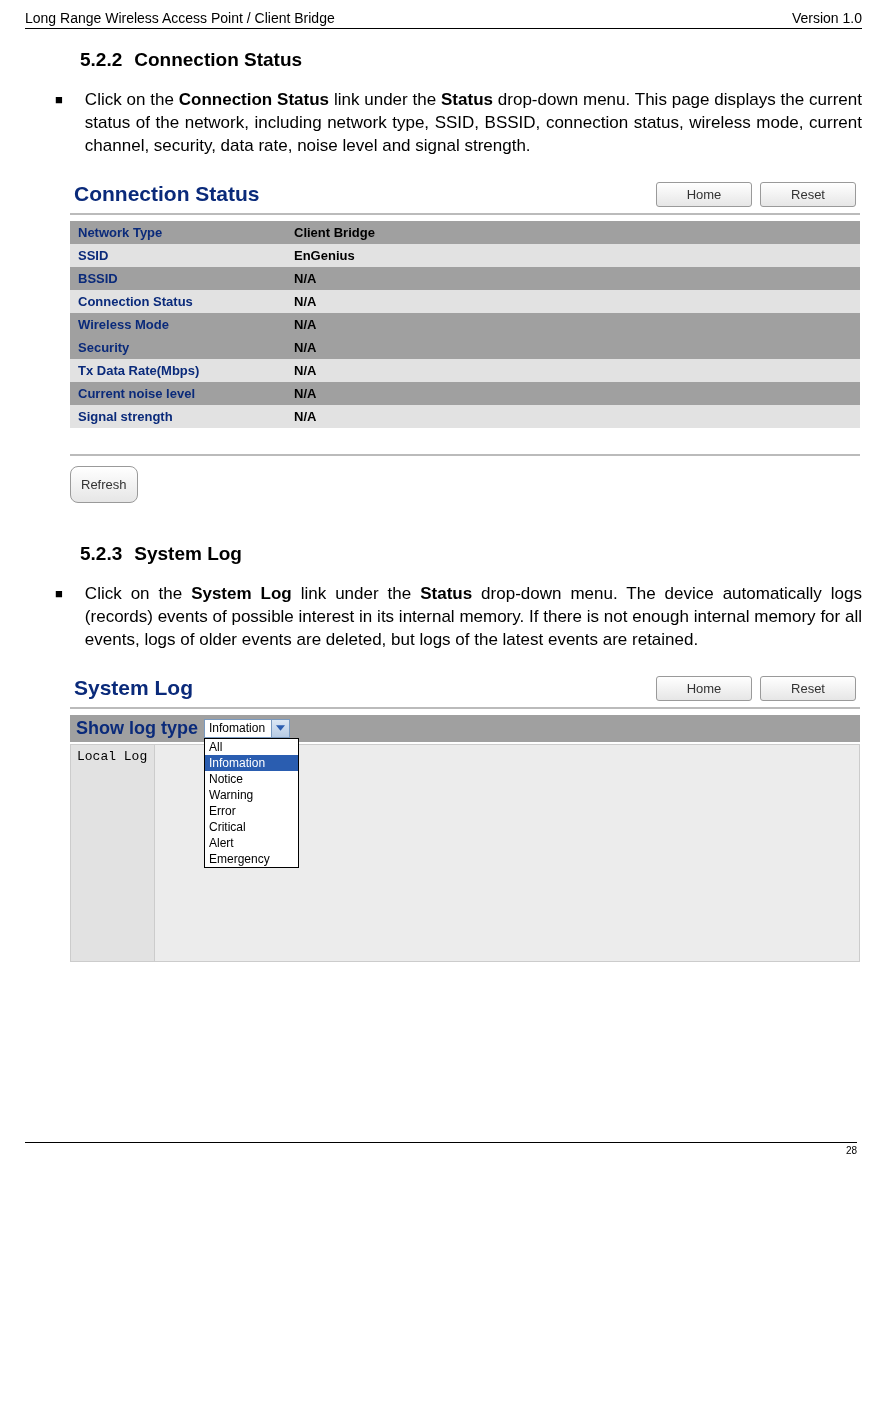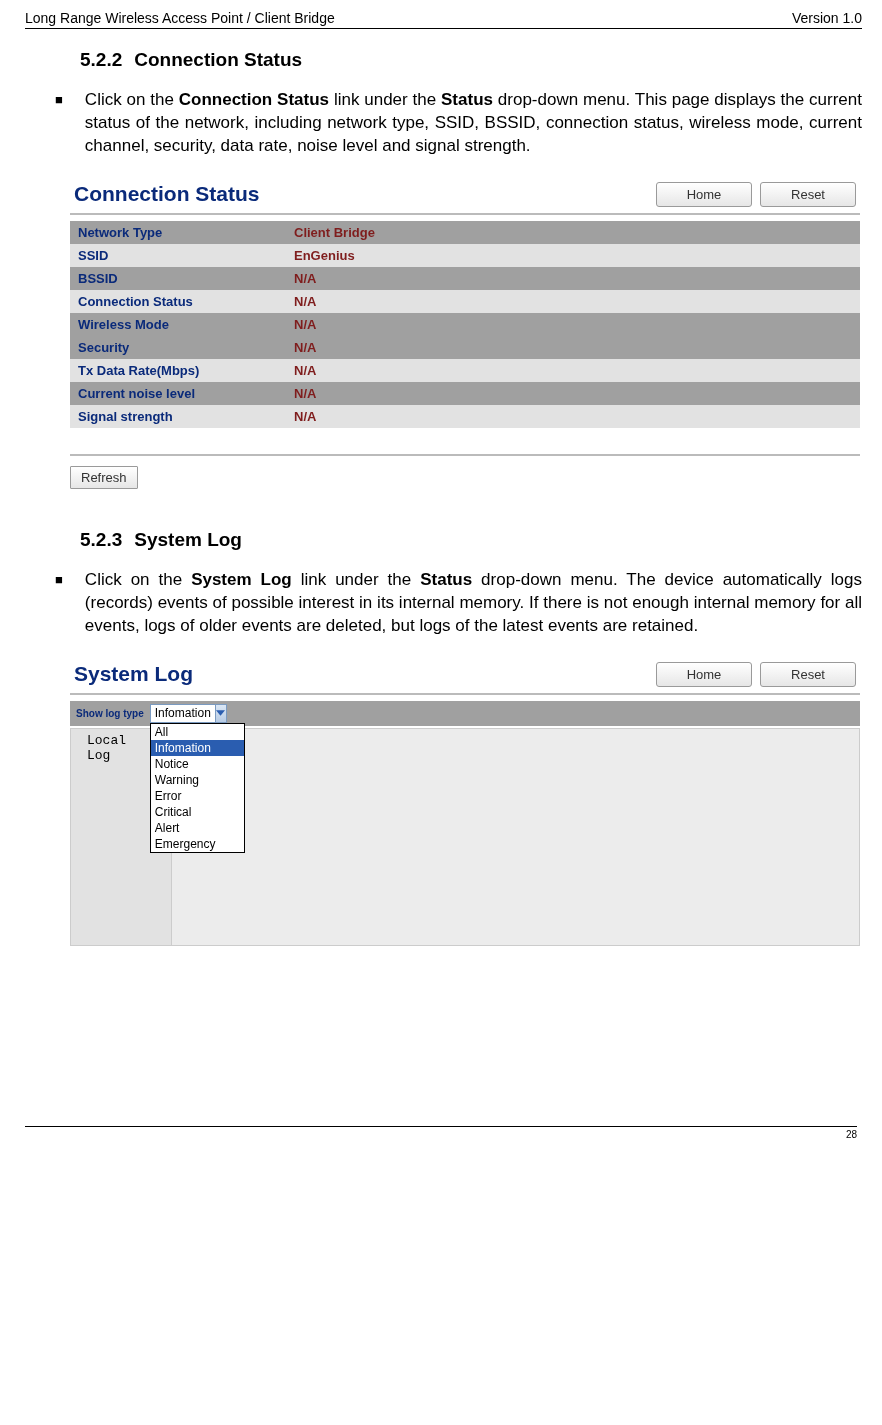--- a/index.html
+++ b/index.html
@@ -81,56 +81,56 @@
   }
   .row-dark td { background: #a0a0a0; }
   .row-light td { background: #e2e2e2; }
   .cell-label {
     width: 200px;
     color: #0a2a7a;
     font-weight: bold;
     font-family: "Trebuchet MS", Arial, sans-serif;
   }
   .cell-value {
-    color: #7f1d1d;
+    color: #000000;
     font-weight: bold;
     font-family: "Trebuchet MS", Arial, sans-serif;
   }
   .refresh-wrap {
     margin-top: 26px;
     border-top: 2px solid #bbb;
     padding-top: 10px;
   }
   .refreshbtn {
     display: inline-block;
     font-size: 13px;
     color: #333;
-    padding: 3px 10px;
+    padding: 10px 10px;
     border: 1px solid #9a9a9a;
-    border-radius: 1px;
+    border-radius: 8px;
     background: linear-gradient(#ffffff, #e6e6e6);
   }
   
   .syslog-bar {
     background: #a0a0a0;
     padding: 3px 6px;
     display: flex;
     align-items: center;
     gap: 6px;
     font-family: "Trebuchet MS", Arial, sans-serif;
   }
   .syslog-label {
     color: #0a2a7a;
     font-weight: bold;
-    font-size: 10px;
+    font-size: 18px;
   }
   .combo {
     position: relative;
     display: inline-block;
-    width: 77px;
+    width: 86px;
   }
   .combo-field {
     display: flex;
     background: #fff;
     border: 1px solid #7a9ac0;
     font-size: 12px;
     height: 19px;
     box-sizing: border-box;
   }
   .combo-text { flex: 1; padding: 1px 4px; color:#000;}
@@ -153,24 +153,24 @@
     z-index: 5;
   }
   .combo-item { padding: 1px 4px; color:#000; }
   .combo-item.sel { background: #2a5db0; color: #fff; }
   .log-box-wrap {
     display: flex;
     gap: 0;
     margin-top: 2px;
   }
   .log-row-label {
-    width: 102px;
+    width: 85px;
     background: #e2e2e2;
     border: 1px solid #ccc;
-    padding: 4px 16px;
+    padding: 4px 6px;
     font-family: "Courier New", monospace;
     font-size: 13px;
     color: #000;
     box-sizing: border-box;
     height: 218px;
   }
   .log-area {
     flex: 1;
     height: 218px;
     background: #ececec;

